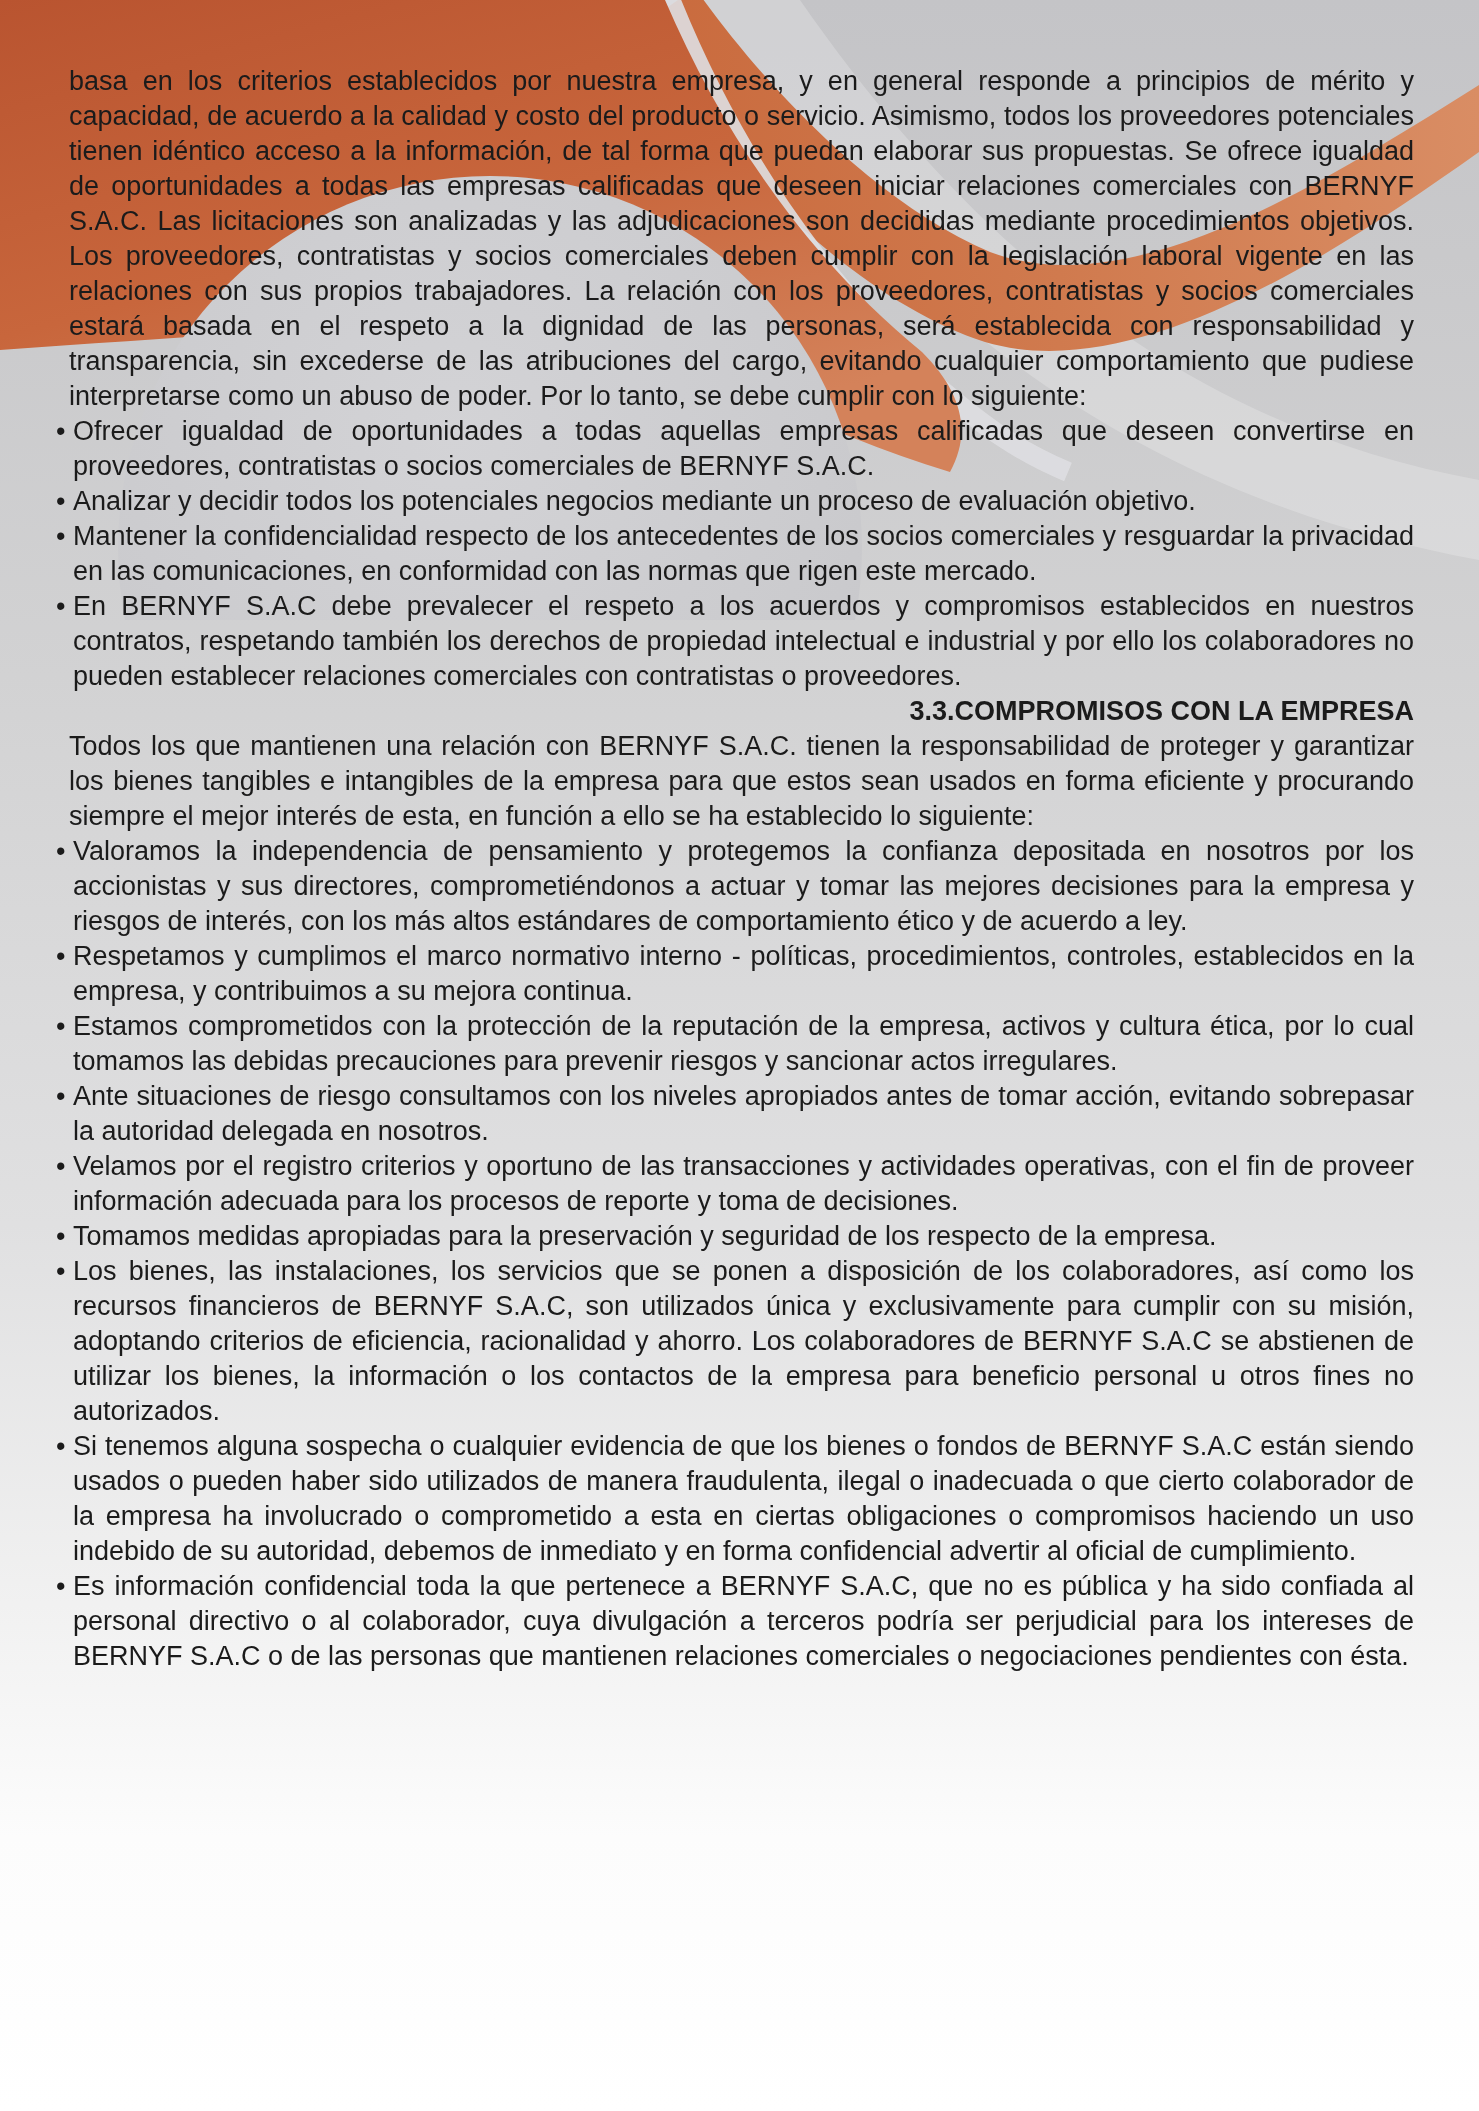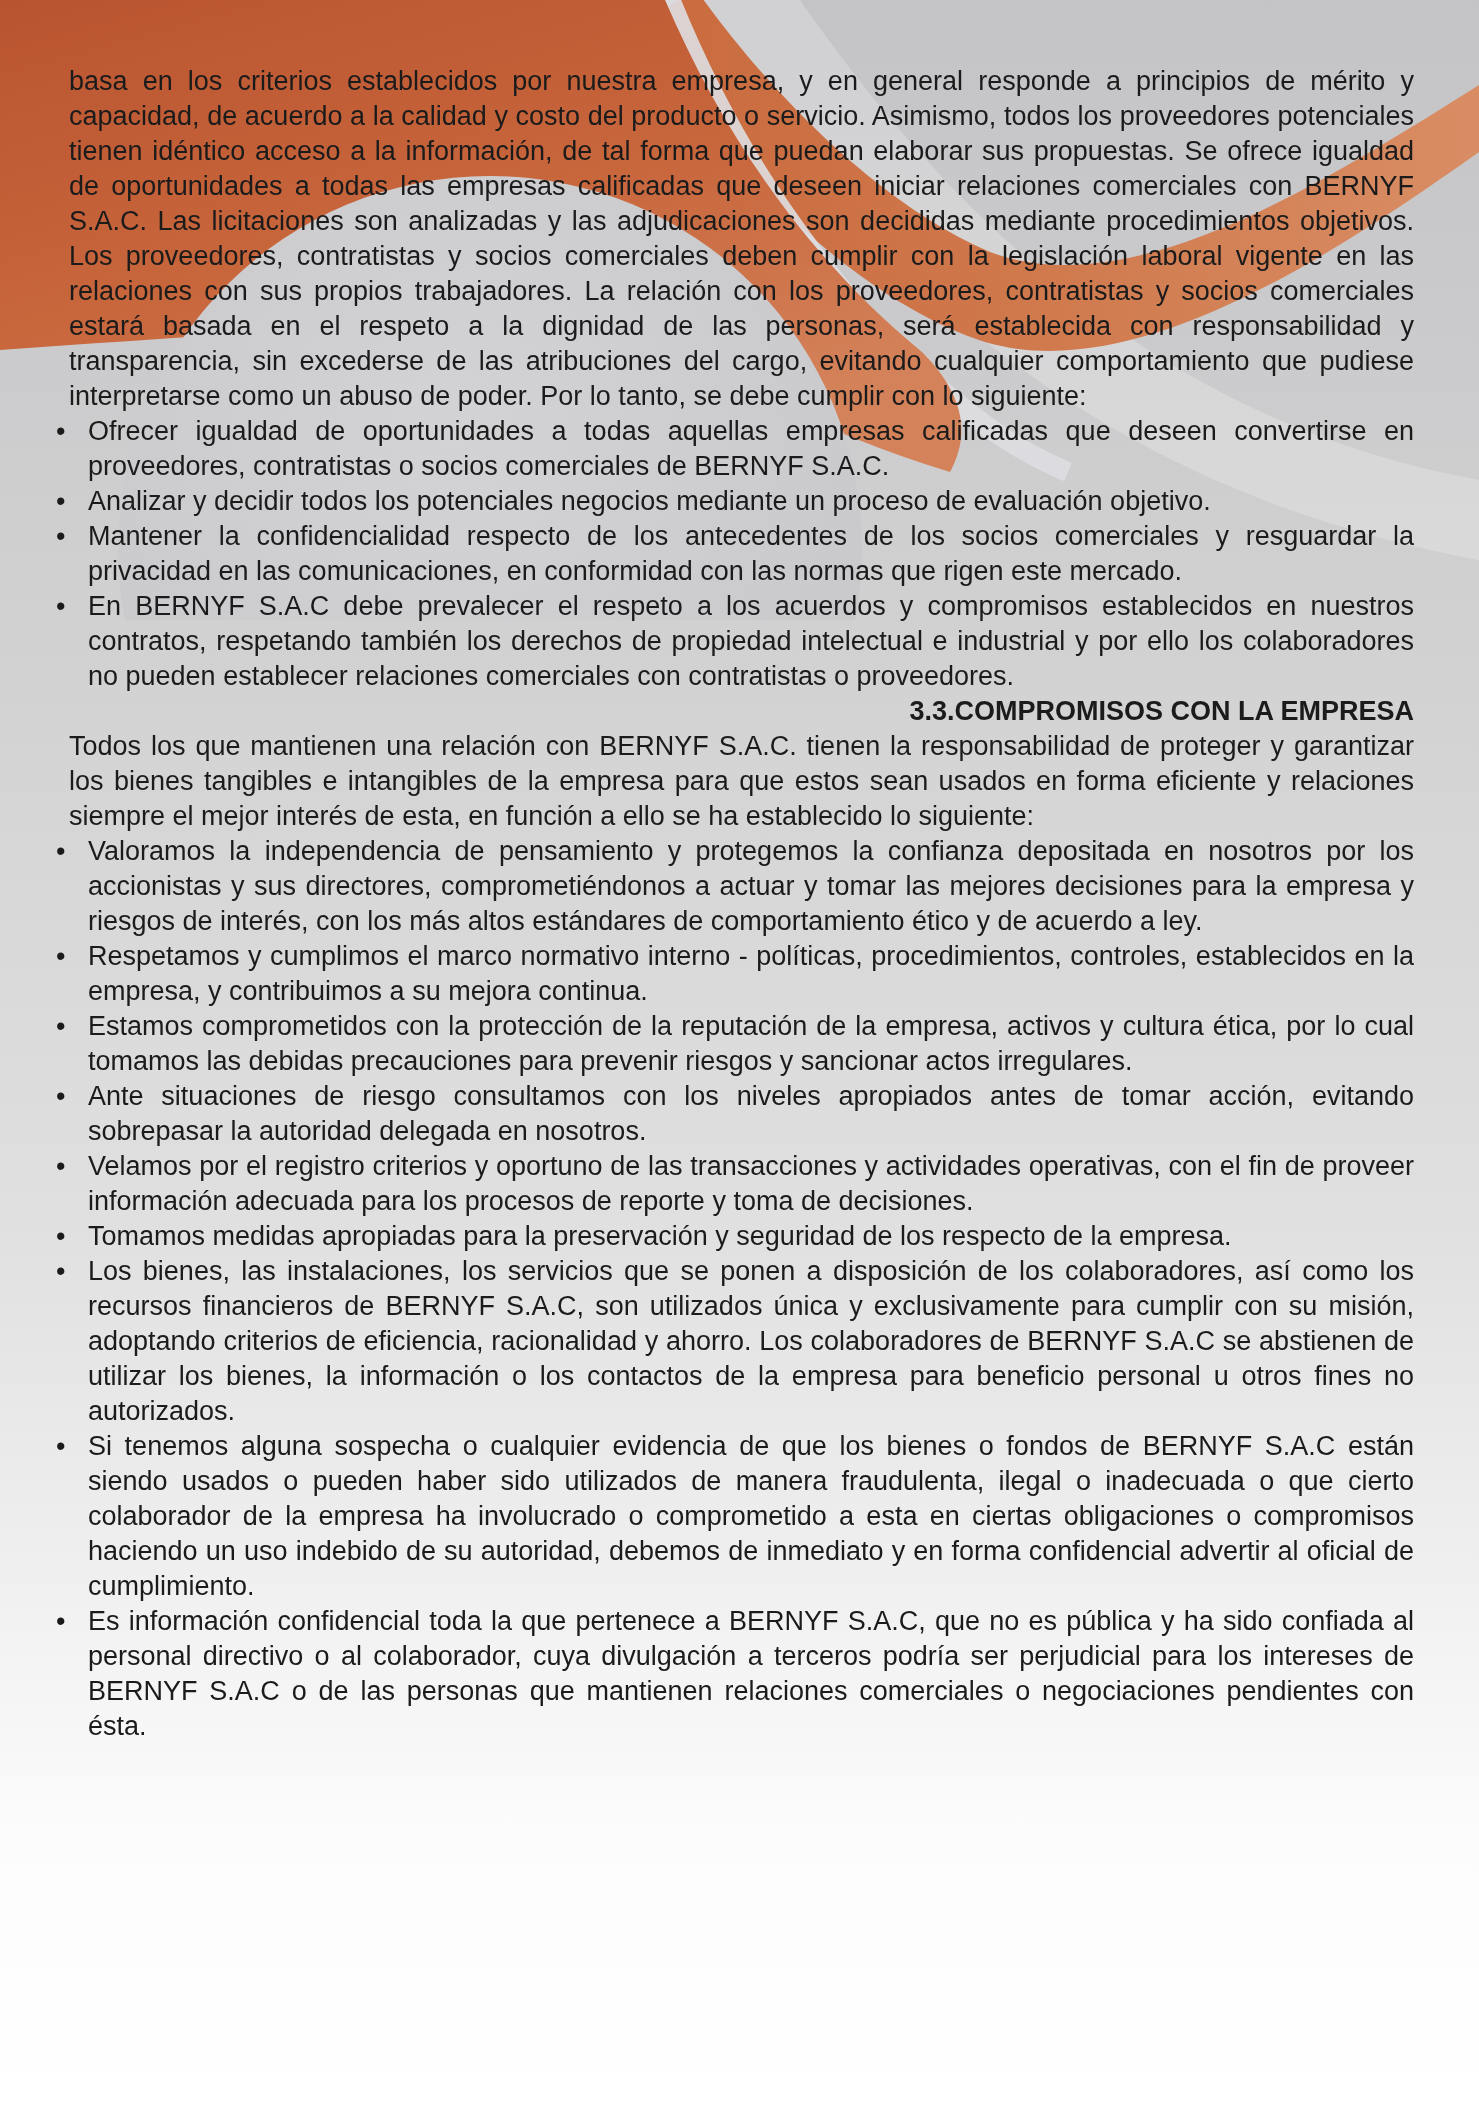--- a/index.html
+++ b/index.html
@@ -22,21 +22,21 @@
     width: 1358px;
     color: #1b1b1b;
     font-size: 27px;
     line-height: 35px;
     text-align: justify;
   }
   .para { padding-left: 13px; }
   .heading { font-weight: 700; text-align: right; }
   .bullet { display: flex; }
   .bullet .marker { flex: 0 0 17px; width: 17px; text-align: left; }
-  .bullet .text { flex: 1 1 auto; text-align: justify; margin-left: 15px; }
+  .bullet .text { flex: 1 1 auto; text-align: justify; }
 </style>
 </head>
 <body>
 
 <div class="page">
 
   <svg class="decor-svg" width="1479" height="620" viewBox="0 0 1479 620" aria-hidden="true">
     <defs>
       <linearGradient id="massGrad" x1="0" y1="0" x2="0.55" y2="1">
         <stop offset="0" stop-color="#b95430"></stop>
@@ -85,21 +85,21 @@
       </div>
       <div class="bullet">
         <span class="marker">•</span>
         <span class="text">Mantener la confidencialidad respecto de los antecedentes de los socios comerciales y resguardar la privacidad en las comunicaciones, en conformidad con las normas que rigen este mercado.</span>
       </div>
       <div class="bullet">
         <span class="marker">•</span>
         <span class="text">En BERNYF S.A.C debe prevalecer el respeto a los acuerdos y compromisos establecidos en nuestros contratos, respetando también los derechos de propiedad intelectual e industrial y por ello los colaboradores no pueden establecer relaciones comerciales con contratistas o proveedores.</span>
       </div>
       <div class="heading">3.3.COMPROMISOS CON LA EMPRESA</div>
-      <div class="para">Todos los que mantienen una relación con BERNYF S.A.C. tienen la responsabilidad de proteger y garantizar los bienes tangibles e intangibles de la empresa para que estos sean usados en forma eficiente y relaciones siempre el mejor interés de esta, en función a ello se ha establecido lo siguiente:</div>
+      <div class="para">Todos los que mantienen una relación con BERNYF S.A.C. tienen la responsabilidad de proteger y garantizar los bienes tangibles e intangibles de la empresa para que estos sean usados en forma eficiente y procurando siempre el mejor interés de esta, en función a ello se ha establecido lo siguiente:</div>
       <div class="bullet">
         <span class="marker">•</span>
         <span class="text">Valoramos la independencia de pensamiento y protegemos la confianza depositada en nosotros por los accionistas y sus directores, comprometiéndonos a actuar y tomar las mejores decisiones para la empresa y riesgos de interés, con los más altos estándares de comportamiento ético y de acuerdo a ley.</span>
       </div>
       <div class="bullet">
         <span class="marker">•</span>
         <span class="text">Respetamos y cumplimos el marco normativo interno - políticas, procedimientos, controles, establecidos en la empresa, y contribuimos a su mejora continua.</span>
       </div>
       <div class="bullet">
         <span class="marker">•</span>

